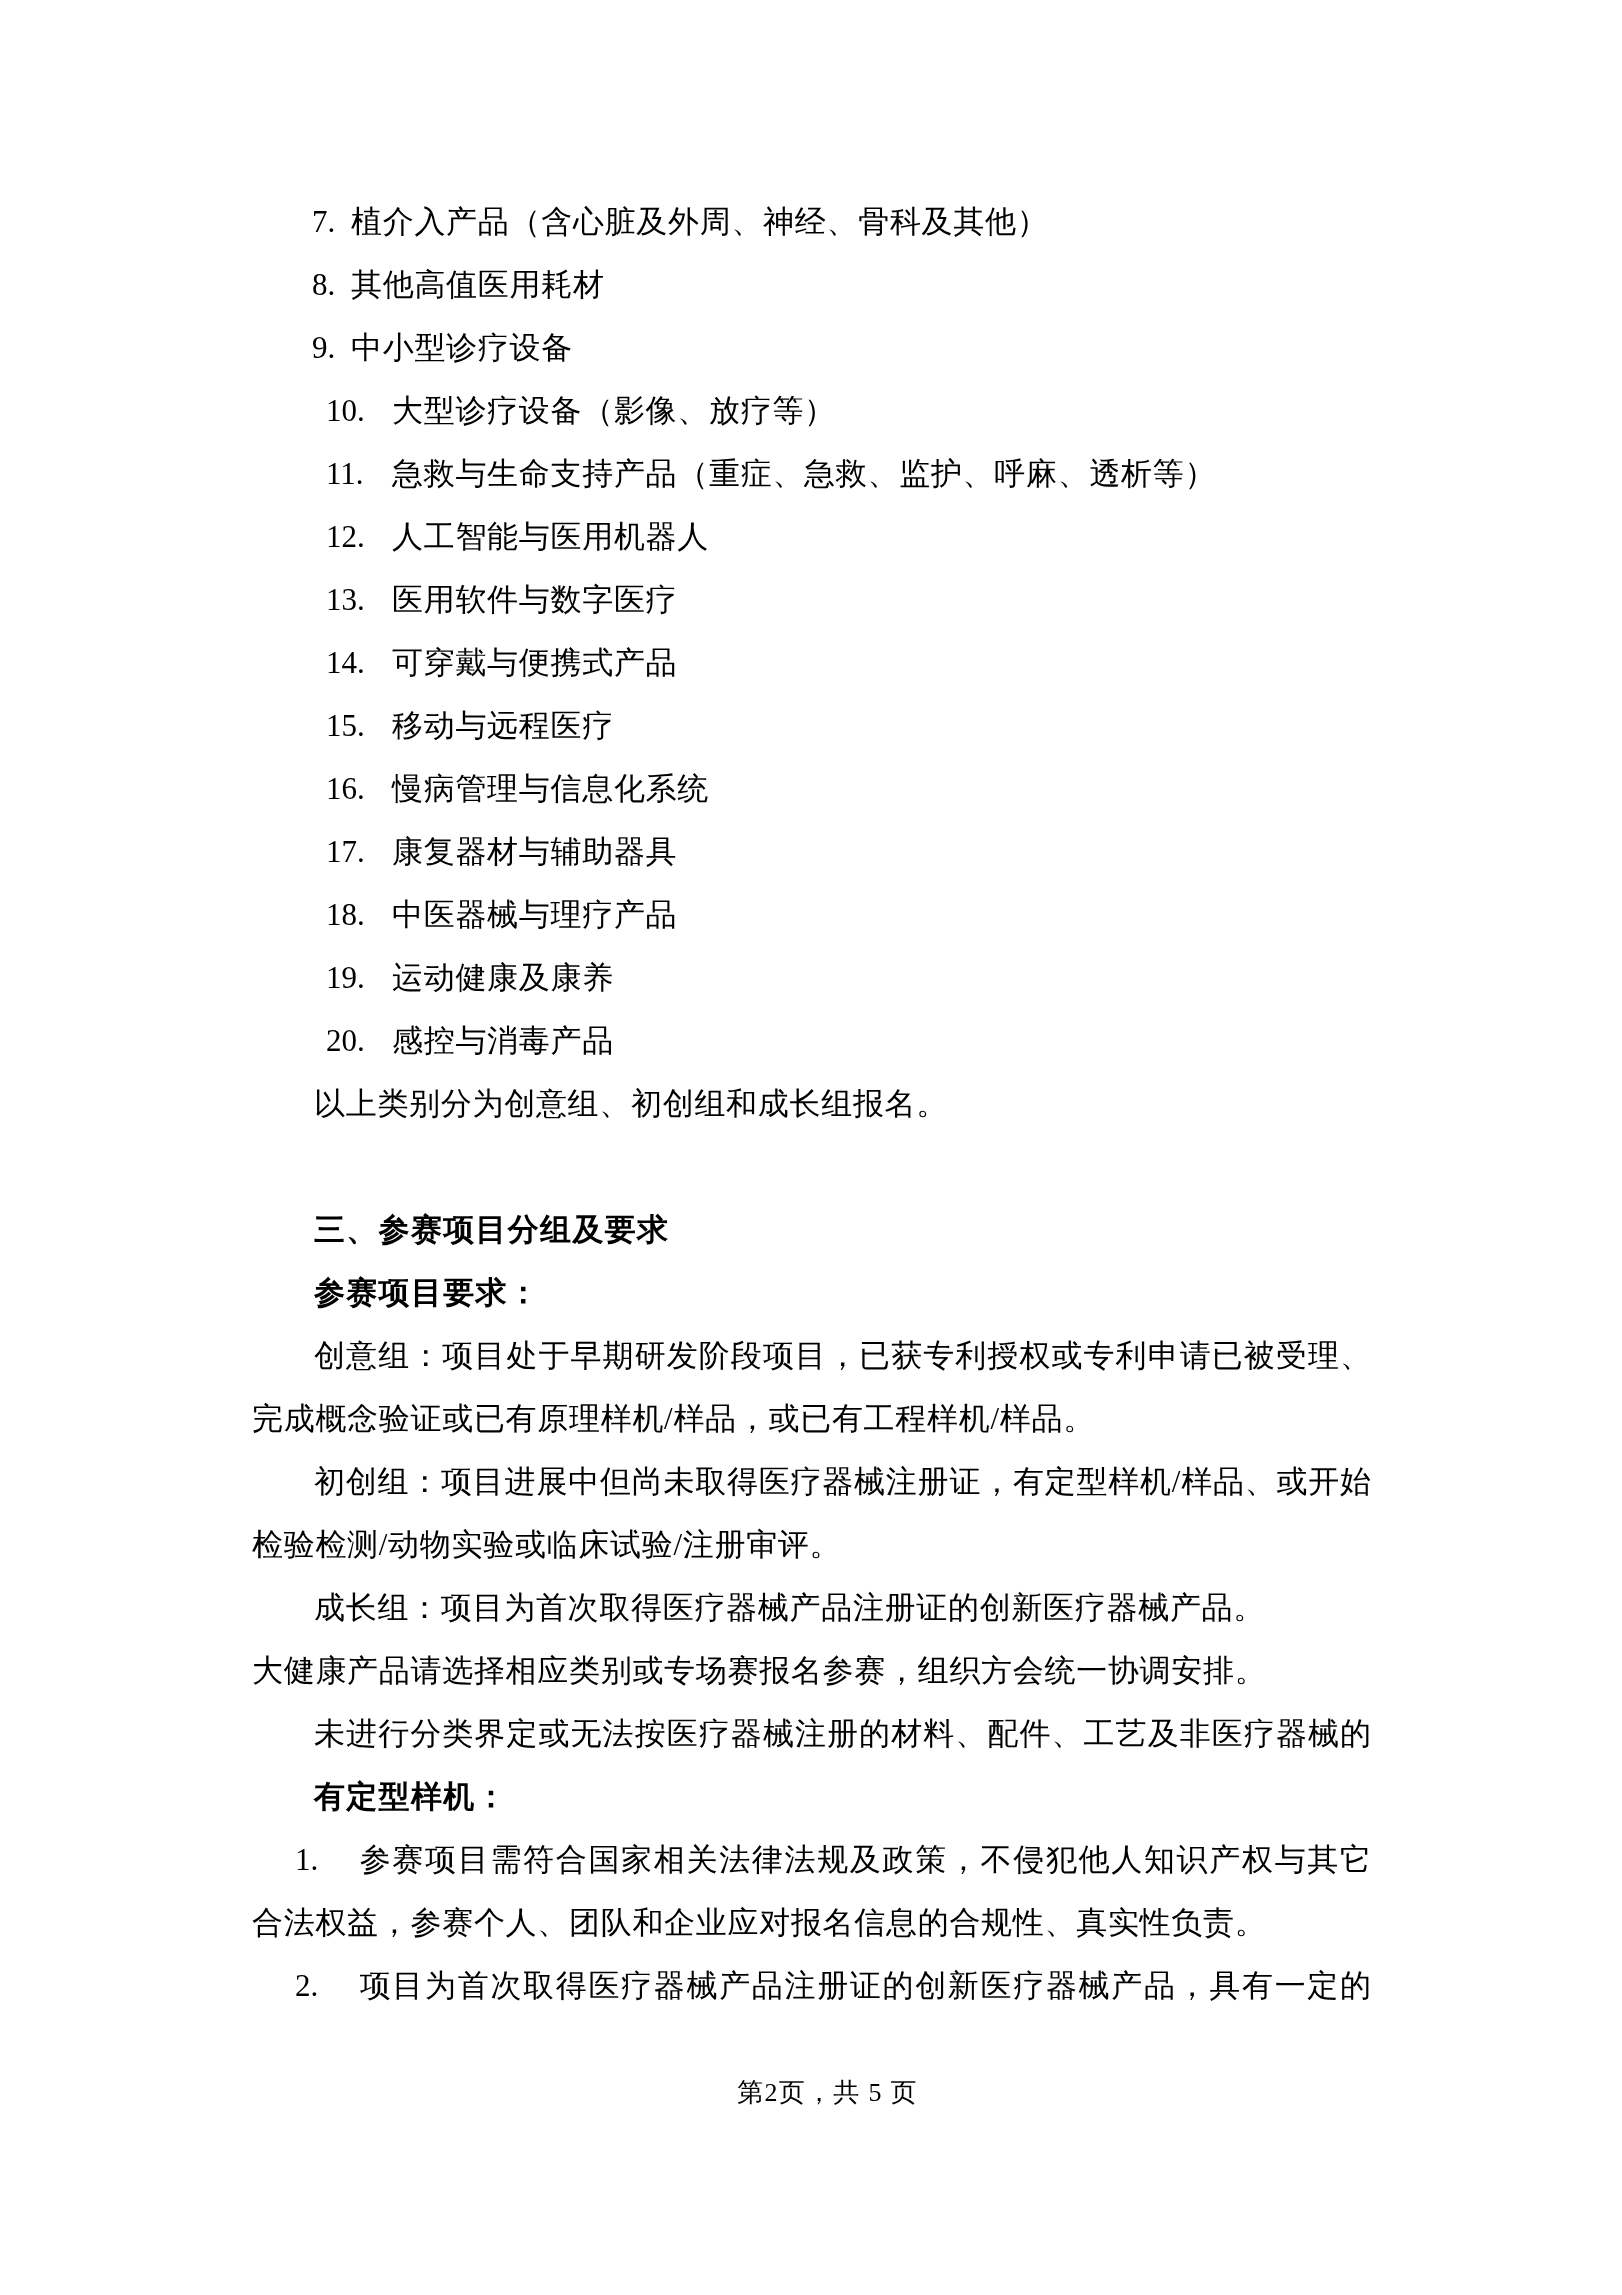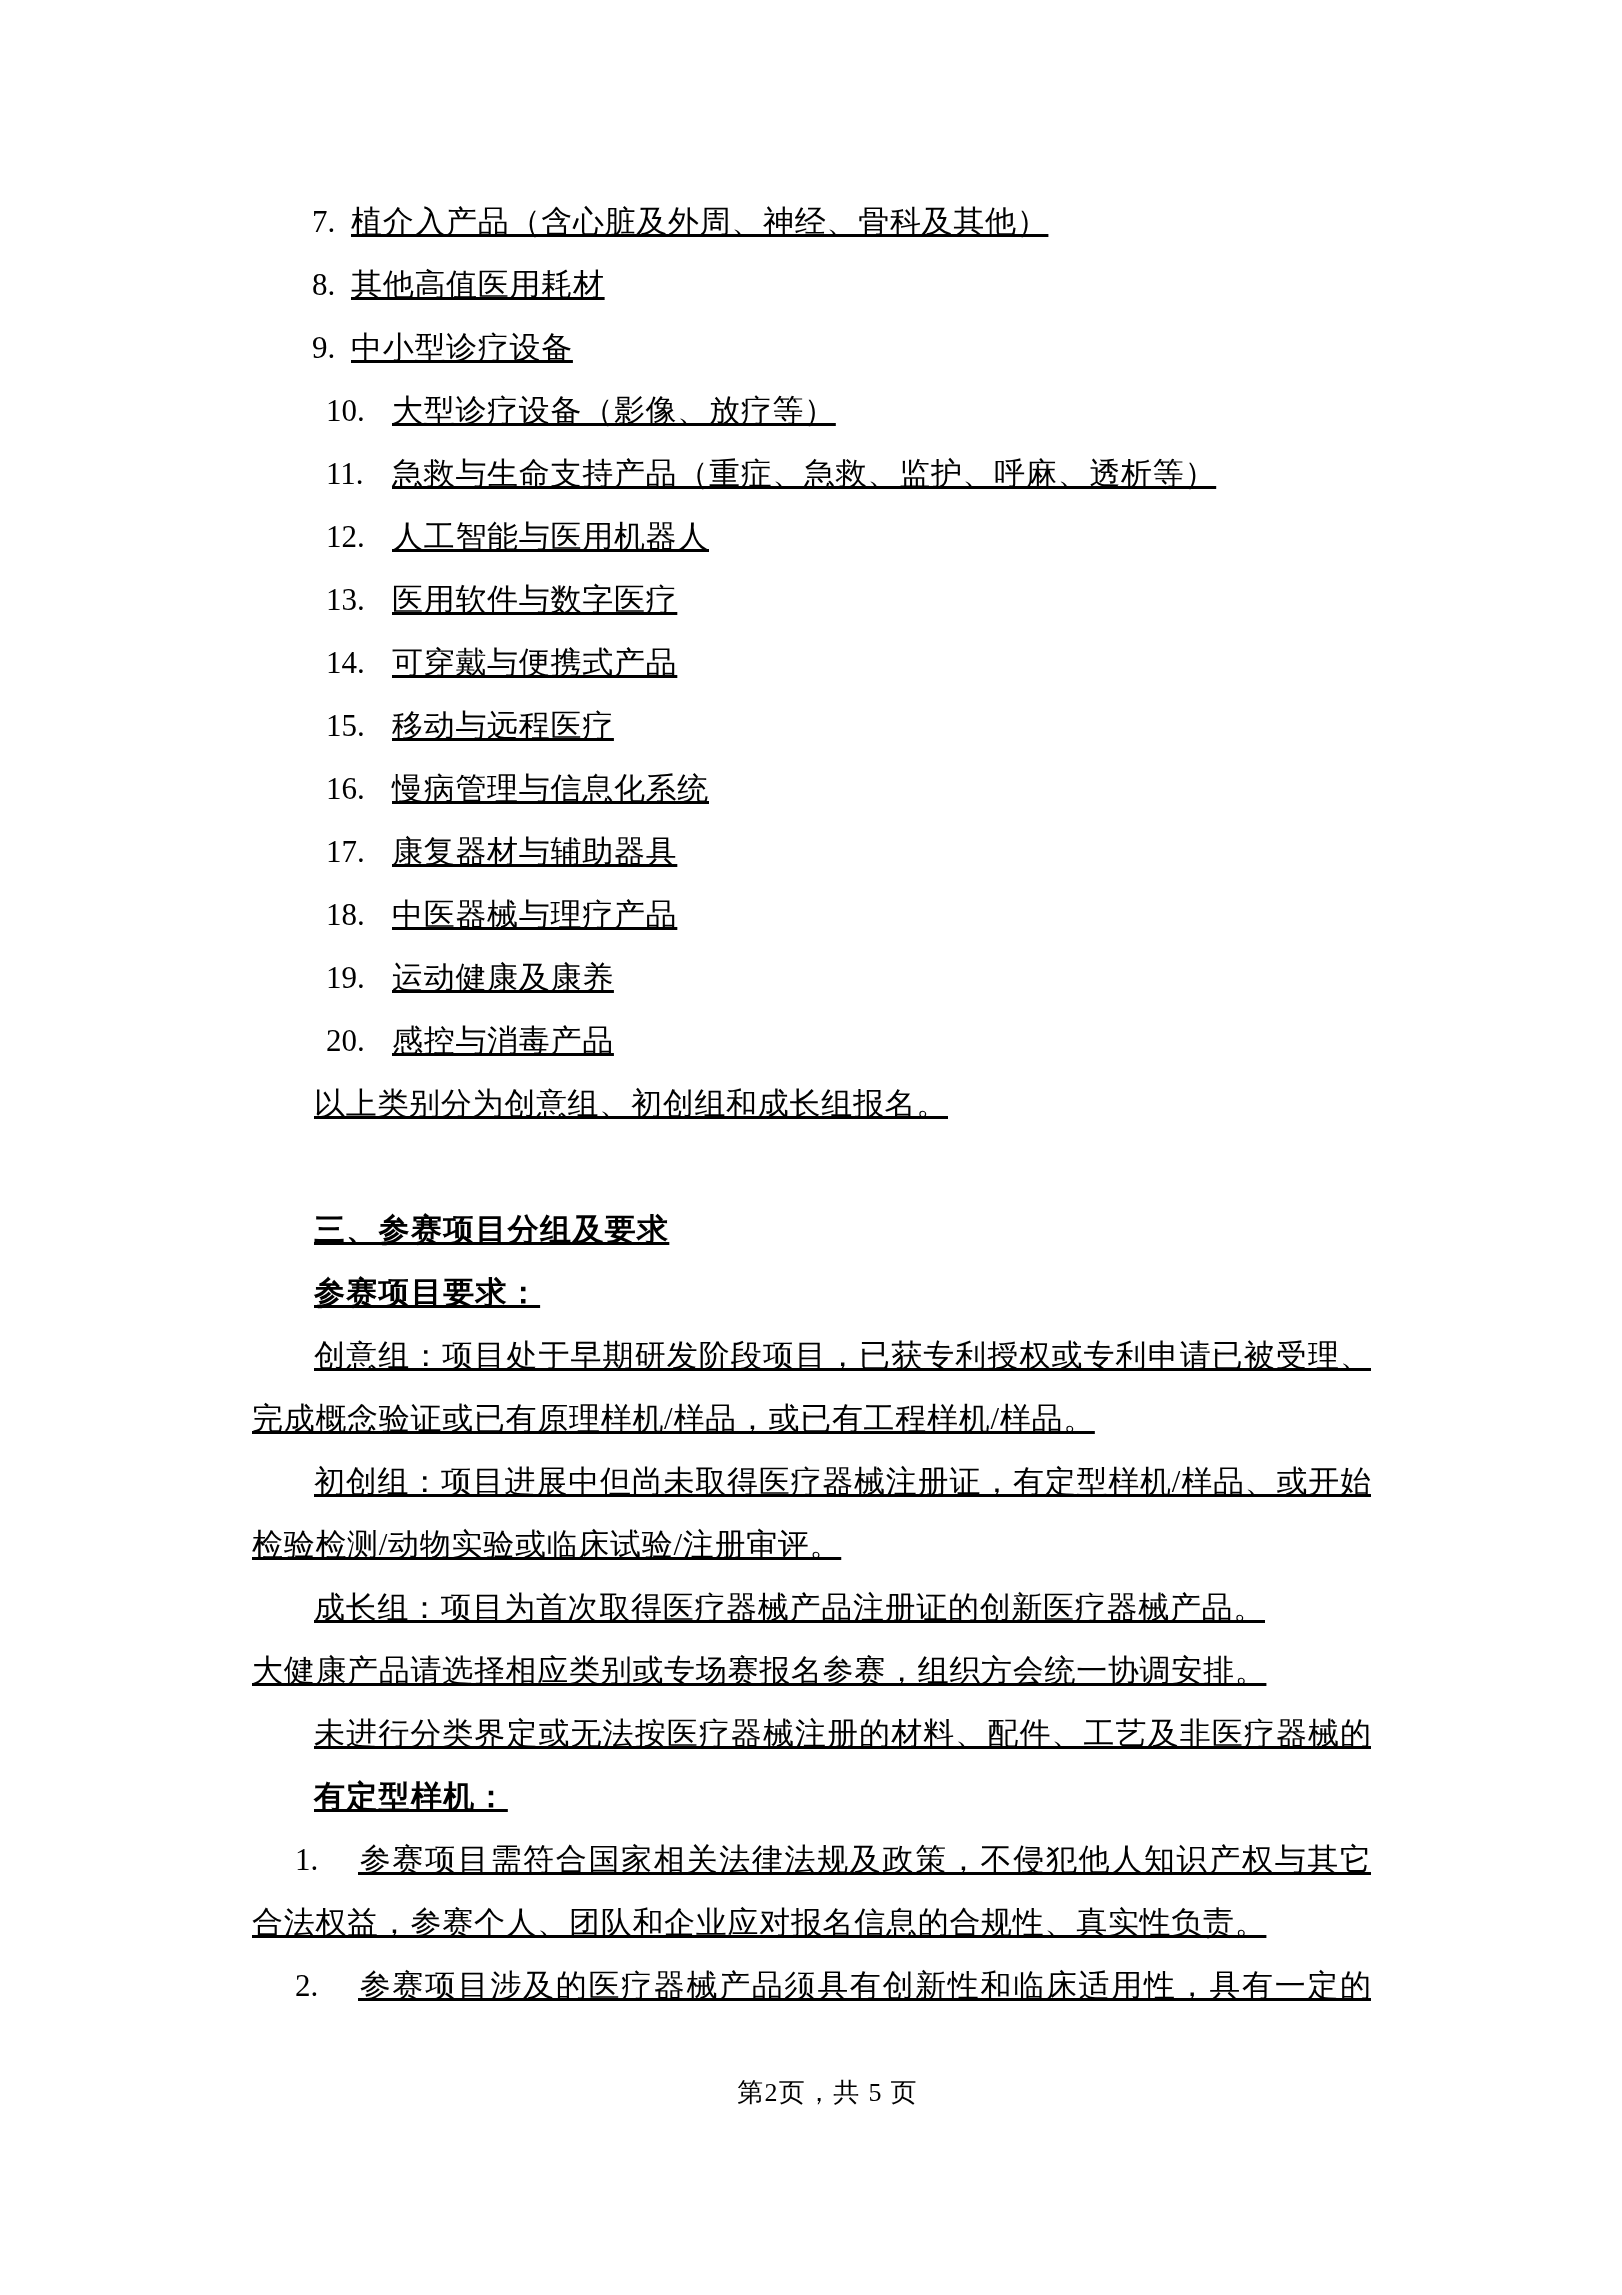--- a/index.html
+++ b/index.html
@@ -12,21 +12,20 @@
     font-family:"Liberation Serif","DejaVu Serif",serif;
     color:#000000;
   }
   .content{
     position:absolute;
     left:252px;top:190px;
     width:1119px;
     font-size:31px;
     line-height:63px;
     letter-spacing:0.7px;
-    text-decoration:underline;
   }
   .line{height:63px;white-space:nowrap;}
   .line.fill{
     white-space:normal;
     text-align:justify;
     text-align-last:justify;
     letter-spacing:0;
   }
   .line.blank{height:63px;}
   .line.indent{padding-left:62px;}
@@ -71,17 +70,17 @@
       <div class="line indent fill">创意组：项目处于早期研发阶段项目，已获专利授权或专利申请已被受理、</div>
       <div class="line flush">完成概念验证或已有原理样机/样品，或已有工程样机/样品。</div>
       <div class="line indent fill">初创组：项目进展中但尚未取得医疗器械注册证，有定型样机/样品、或开始</div>
       <div class="line flush">检验检测/动物实验或临床试验/注册审评。</div>
       <div class="line indent">成长组：项目为首次取得医疗器械产品注册证的创新医疗器械产品。</div>
       <div class="line flush">大健康产品请选择相应类别或专场赛报名参赛，组织方会统一协调安排。</div>
       <div class="line indent fill">未进行分类界定或无法按医疗器械注册的材料、配件、工艺及非医疗器械的</div>
       <div class="line heading">有定型样机：</div>
       <div class="line numpara fill"><span class="num np">1.</span><span class="txt">参赛项目需符合国家相关法律法规及政策，不侵犯他人知识产权与其它</span></div>
       <div class="line flush">合法权益，参赛个人、团队和企业应对报名信息的合规性、真实性负责。</div>
-      <div class="line numpara fill"><span class="num np">2.</span><span class="txt">参赛项目涉及的医疗器械产品须具有创新性和临床适用性，具有一定的</span></div>
+      <div class="line numpara fill"><span class="num np">2.</span><span class="txt">项目为首次取得医疗器械产品注册证的创新医疗器械产品，具有一定的</span></div>
     </div>
   <div class="footer">第2页，共 5 页</div>
 </div>
 
 
 </body></html>

